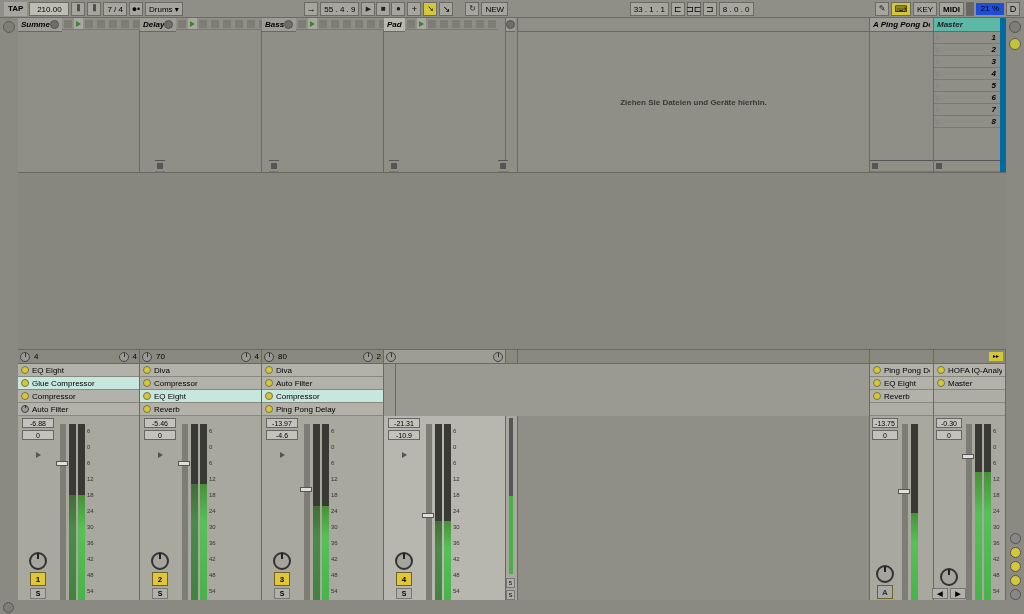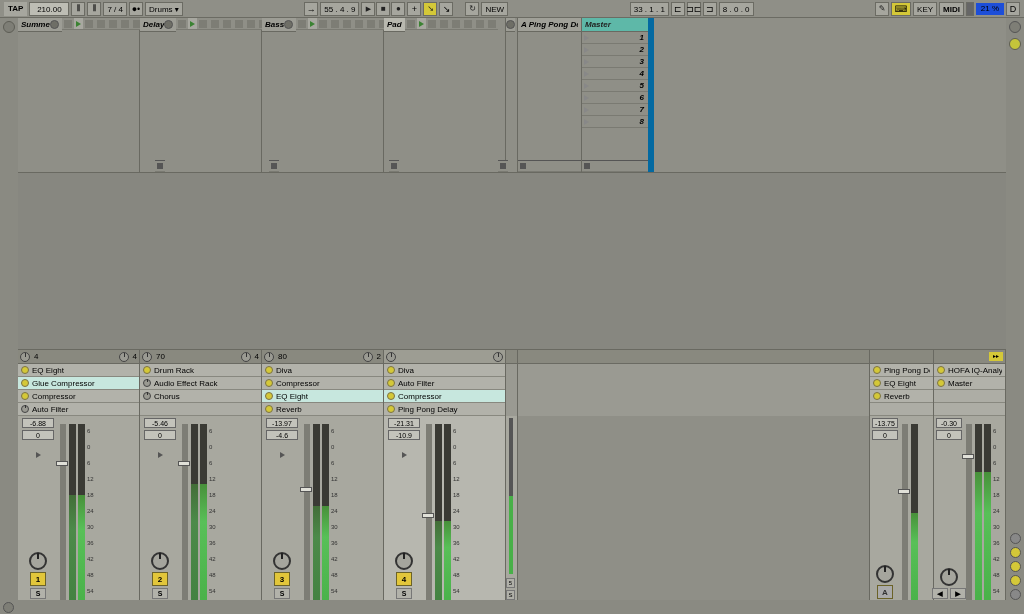--- a/index.html
+++ b/index.html
@@ -302,20 +302,24 @@
             <span class="slot-stop"></span>
           </div>
       </div>
 
       <div class="track-col narrow">
         <div class="track-header" style="padding:0;justify-content:center;">
             <span class="disc-sm"></span>
           </div>
       </div>
 
+      <div class="drop-zone">
+        <div class="drop-zone-header"></div>
+        <div class="drop-zone-body">Ziehen Sie Dateien und Geräte hierhin.</div>
+      </div>
 
       <div class="return-col">
         <div class="track-header return">
             <span style="white-space:nowrap;overflow:hidden;">A Ping Pong Del</span>
           </div>
         <div style="flex:1;"></div>
         <div class="clip-slot" style="border-top:1px solid #555;">
             <span class="slot-stop"></span>
           </div>
       </div>
@@ -426,35 +430,20 @@
             <span>Glue Compressor</span>
           </div>
         <div class="device-item">
             <span class="dev-dot"></span>
             <span>Compressor</span>
           </div>
         <div class="device-item">
             <span class="dev-dot power"></span>
             <span>Auto Filter</span>
           </div>
-      </div>
-      <div class="dev-col">
-        <div class="device-item">
-            <span class="dev-dot"></span>
-            <span>Drum Rack</span>
-          </div>
-        <div class="device-item">
-            <span class="dev-dot power"></span>
-            <span>Audio Effect Rack</span>
-          </div>
-        <div class="device-item">
-            <span class="dev-dot power"></span>
-            <span>Chorus</span>
-          </div>
-        <div class="device-item empty"></div>
       </div>
       <div class="dev-col">
         <div class="device-item">
             <span class="dev-dot"></span>
             <span>Diva</span>
           </div>
         <div class="device-item">
             <span class="dev-dot"></span>
             <span>Compressor</span>
           </div>

